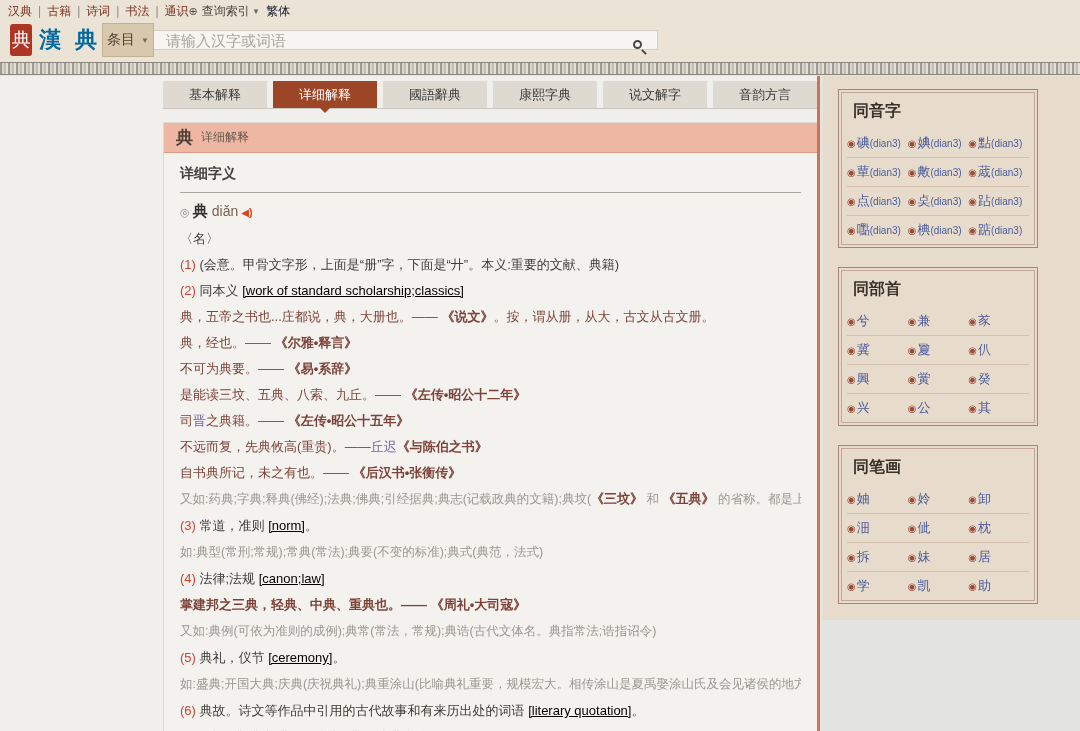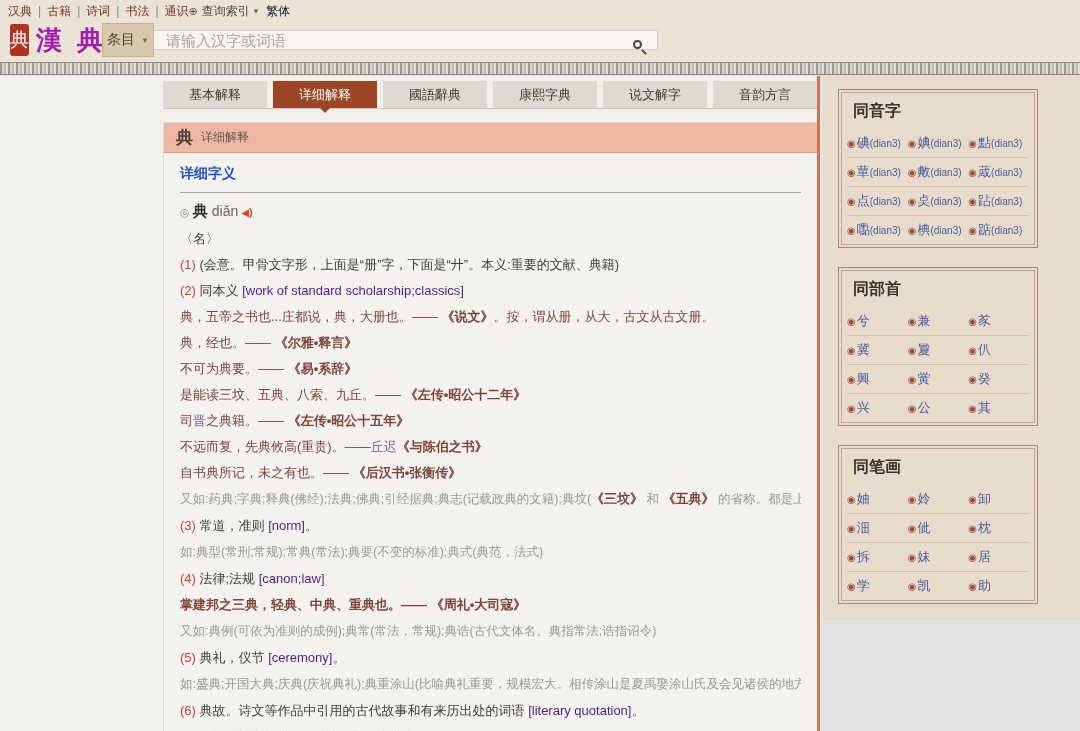--- a/index.html
+++ b/index.html
@@ -12,21 +12,21 @@
   .nav-links { list-style:none; display:flex; color:#7a3020; }
   .nav-links li { cursor:pointer; }
   .nav-links li + li::before { content:"|"; color:#8f8a82; margin:0 6px; font-weight:normal; }
   .topbar-right { display:flex; align-items:center; gap:4px; color:#4a4540; }
   .globe { font-size:11px; color:#55504a; }
   .caret { font-size:9px; color:#6a655e; }
   .lang { color:#0f172a; cursor:pointer; margin-left:4px; }
   .brandrow { display:flex; align-items:center; height:44px; padding-left:10px; }
   .logo { display:flex; align-items:center; gap:7px; width:90px; cursor:pointer; }
   .seal { width:32px; height:32px; background:#ae3424; color:#fff; display:flex; align-items:center; justify-content:center; font-size:19px; border-radius:3px; font-family:"DejaVu Serif","Liberation Serif",serif; }
-  .logotext { font-family:"DejaVu Serif","Liberation Serif",serif; font-weight:bold; font-size:26px; color:#a21caf; letter-spacing:3px; white-space:nowrap; }
+  .logotext { font-family:"DejaVu Serif","Liberation Serif",serif; font-weight:bold; font-size:22px; color:#0369a1; letter-spacing:3px; white-space:nowrap; }
   .search { display:flex; align-items:center; margin-left:2px; }
   .scope { width:52px; height:34px; background:#d8c9ae; border:1px solid #c3b292; display:flex; align-items:center; justify-content:center; gap:6px; font-size:14px; color:#4a3f2e; cursor:pointer; font-family:inherit; }
   .caret2 { font-size:8px; color:#7a6a4e; }
   .inputwrap { position:relative; }
   .inputwrap input { width:504px; height:20px; background:#f6f5f1; border:1px solid #d3cfc6; border-left:none; padding:0 34px 0 12px; font-size:15px; color:#3a352e; font-family:inherit; }
   .inputwrap input::placeholder { color:#a9a49c; }
   .mag { position:absolute; right:16px; top:10px; width:9px; height:9px; border:2px solid #4a4540; border-radius:50%; cursor:pointer; }
   .mag::after { content:""; position:absolute; width:2px; height:6px; background:#4a4540; left:8px; top:7px; transform:rotate(-45deg); }
 
   
@@ -39,34 +39,34 @@
   .tabbar { position:absolute; left:163px; top:5px; width:654px; display:flex; gap:6px; border-bottom:1px solid #c9c6c0; padding-bottom:0; }
   .tab { padding:5px 26px 4px; background:#dedad2; color:#3a3a38; font-size:13px; cursor:pointer; position:relative; white-space:nowrap; }
   .tab.active { background:#9d4527; color:#fff; }
   .tab.active::after { content:""; position:absolute; left:50%; margin-left:-5px; bottom:-5px; border-left:5px solid transparent; border-right:5px solid transparent; border-top:5px solid #9d4527; }
 
   .card { position:absolute; left:163px; top:46px; width:654px; bottom:0; background:#f3f2ef; border:1px solid #dcd8d2; border-right:none; border-bottom:none; }
   .banner { height:30px; background:#edb7a3; border-bottom:1px solid #dd9b85; display:flex; align-items:center; padding:0 12px; gap:8px; }
   .bchar { font-size:17px; font-weight:bold; color:#4c4038; }
   .blabel { font-size:12px; color:#6a584e; }
   .cardbody { padding:12px 16px 0; }
-  .sect { font-size:14px; font-weight:bold; color:#1d4ed8; padding-bottom:9px; border-bottom:1px solid #a9a59f; }
+  .sect { font-size:14px; font-weight:bold; color:#404040; padding-bottom:9px; border-bottom:1px solid #a9a59f; }
   .lines { margin-top:2px; }
   .def-line { margin:9px 0; line-height:17px; font-size:13px; white-space:nowrap; overflow:hidden; }
 
   
   .seg-mark { color:#8a8a86; font-size:11px; }
   .seg-b { font-weight:bold; color:#33302c; font-size:15px; }
   .seg-py { color:#7c6152; font-size:14px; }
   .seg-speaker { display:inline-block; margin-left:3px; }
   .seg-speaker::before { content:"◀"; color:#e2401c; font-size:10px; }
   .seg-speaker::after { content:")"; color:#e2401c; font-weight:bold; font-size:11px; }
   .seg-t { color:#403c38; }
   .seg-n { color:#cc4433; }
-  .seg-en { color:#4c1d95; }
+  .seg-en { color:#000000;text-decoration:underline; }
   .seg-q { color:#7d4338; }
   .seg-qb { color:#7d4338; font-weight:bold; }
   .seg-g { color:#9b9792; font-size:12.5px; }
   .seg-lk { color:#6f66aa; cursor:pointer; }
 
   
   .sidebar { position:absolute; top:76px; left:823px; right:0; background:#e7dccb; padding:13px 0 14px 15px; }
   .side-box { position:relative; width:200px; border:1px solid #a5847b; padding:8px 8px 2px; margin-bottom:19px; }
   .side-box::before { content:""; position:absolute; inset:2px; border:1px solid #c3a698; pointer-events:none; }
   .side-box:last-child { margin-bottom:2px; }

